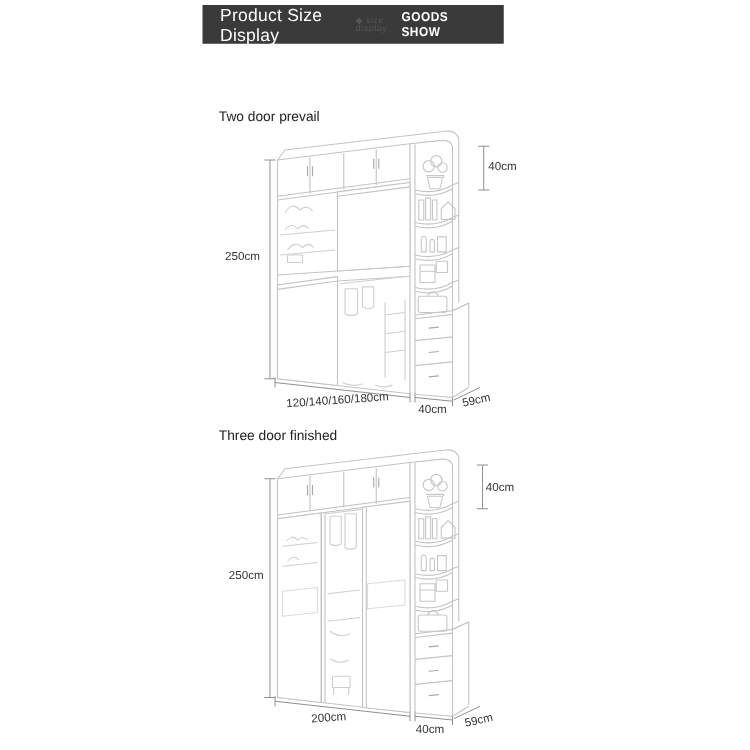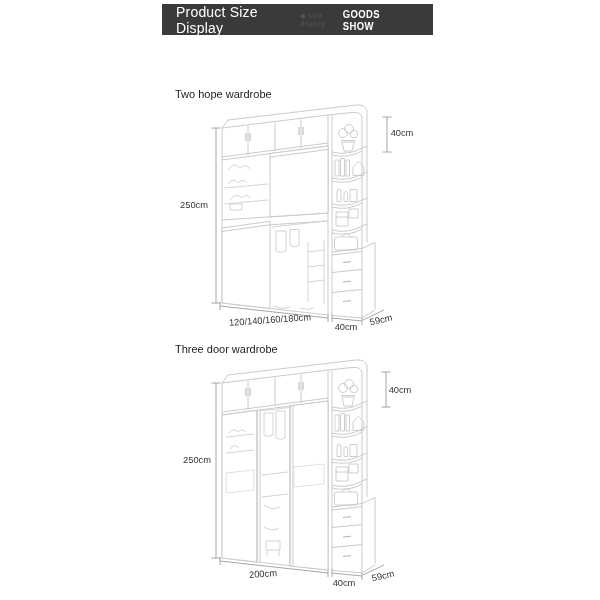--- a/index.html
+++ b/index.html
@@ -1,20 +1,20 @@
 <!DOCTYPE html>
 <html><head>
 <meta charset="utf-8">
 <style>
   html,body{margin:0;padding:0;}
   body{font-family:"Liberation Sans", sans-serif; background:#ffffff;}
   #canvas{position:relative;width:600px;height:600px;background:#ffffff;overflow:hidden;}
 
   
-  .header{position:absolute;left:162px;top:4px;width:271px;height:31px;background:#3a3a3a;display:flex;align-items:center;}
+  .header{position:absolute;left:162px;top:4px;width:241px;height:31px;background:#3a3a3a;display:flex;align-items:center;}
   .header-title{color:#ffffff;font-size:14px;margin-left:14px;letter-spacing:0.2px;}
   .header-sub{color:#565656;font-size:7px;margin-left:12px;letter-spacing:0.5px;}
   .header-badge{color:#ffffff;font-size:9.5px;font-weight:700;letter-spacing:0.4px;margin-left:auto;margin-right:30px;transform:scaleY(1.08);}
 
   
   .desc{position:absolute;left:177px;top:45px;width:280px;color:#333;font-size:8.8px;line-height:13px;}
   .desc div{white-space:nowrap;}
 
   .section-title{position:absolute;left:175px;color:#222;font-size:11px;white-space:nowrap;}
   #title-1{top:88px;}
@@ -40,22 +40,22 @@
 
 <div id="canvas">
 
   <div class="header">
     <span class="header-title">Product Size Display</span>
     <span class="header-sub">◆ size display</span>
     <span class="header-badge">GOODS SHOW</span>
   </div>
 
 
-  <div class="section-title" id="title-1">Two hope wardrobe</div>
-  <div class="section-title" id="title-2">Three door wardrobe</div>
+  <div class="section-title" id="title-1">Two door prevail</div>
+  <div class="section-title" id="title-2">Three door finished</div>
 
   <div class="diagram" id="diagram-1">
     <svg viewBox="0 0 300 245" width="300" height="245">
 
       <g stroke="#8f8f8f" stroke-width="0.8" fill="none">
         <path d="M66,28 V203 M61.5,28 H70.5 M61.5,203 H70.5"></path>
         <path d="M237,17 V52 M232.5,17 H241.5 M232.5,52 H241.5"></path>
         <path d="M70,206 L178,218 M70,202 V210 M178,214 V222"></path>
         <path d="M182,218 L212,221 M182,214 V222 M212,217 V225"></path>
         <path d="M213,220 L234,210"></path>

